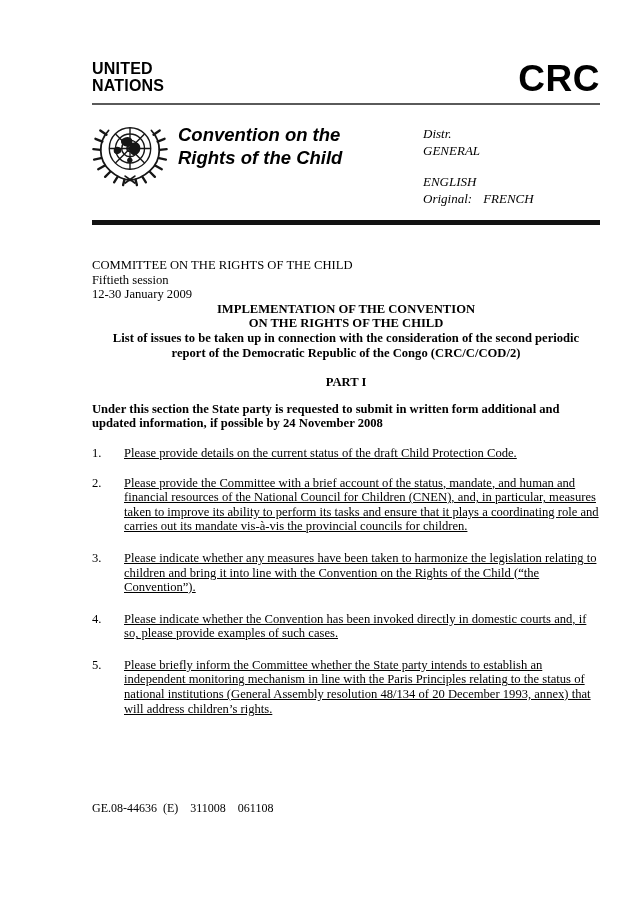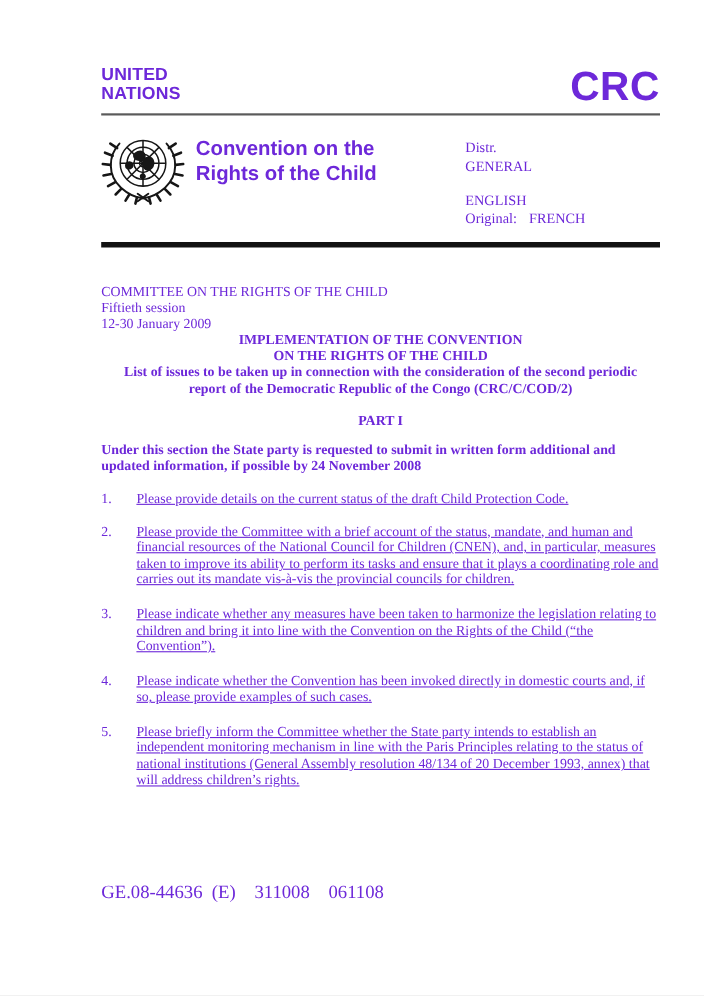--- a/index.html
+++ b/index.html
@@ -4,21 +4,21 @@
 <style>
   * { margin: 0; padding: 0; box-sizing: border-box; }
   html, body { background: #e8e8e8; }
   body { font-family: "Liberation Serif", serif; }
 
   .page {
     position: relative;
     width: 640px;
     height: 905px;
     background: #ffffff;
-    color: #6d28d9;
+    color: #000000;
     margin: 0 auto;
     overflow: hidden;
   }
 
   .content {
     position: absolute;
     left: 92px;
     top: 0;
     width: 508px;
   }
@@ -47,20 +47,21 @@
   }
   .rule-thin {
     margin-top: 9px;
     border-top: 2px solid #5a5a5a;
   }
 
   
   .brand-row {
     margin-top: 12px;
     display: flex;
+    font-style: italic;
   }
   .brand-left {
     flex: 0 0 331px;
     display: flex;
   }
   .emblem-wrap { width: 78px; flex: 0 0 78px; padding-top: 2px; }
   .emblem-wrap svg { width: 76px; height: 70px; display: block; }
   .treaty-title {
     font-family: "Liberation Sans", sans-serif;
     font-weight: bold;
@@ -105,21 +106,21 @@
 
   .issue-item { display: flex; margin-top: 15px; }
   .issue-item.gap-lg { margin-top: 17px; }
   .issue-number { flex: 0 0 32px; }
   .issue-text { flex: 1; text-align: left; text-decoration: underline; }
 
   .page-footer {
     position: absolute;
     left: 92px;
     top: 801px;
-    font-size: 17px;
+    font-size: 12px;
     white-space: pre;
   }
 </style>
 </head>
 <body>
 
 <div class="page">
   <div class="content">
 
     <div class="masthead">

